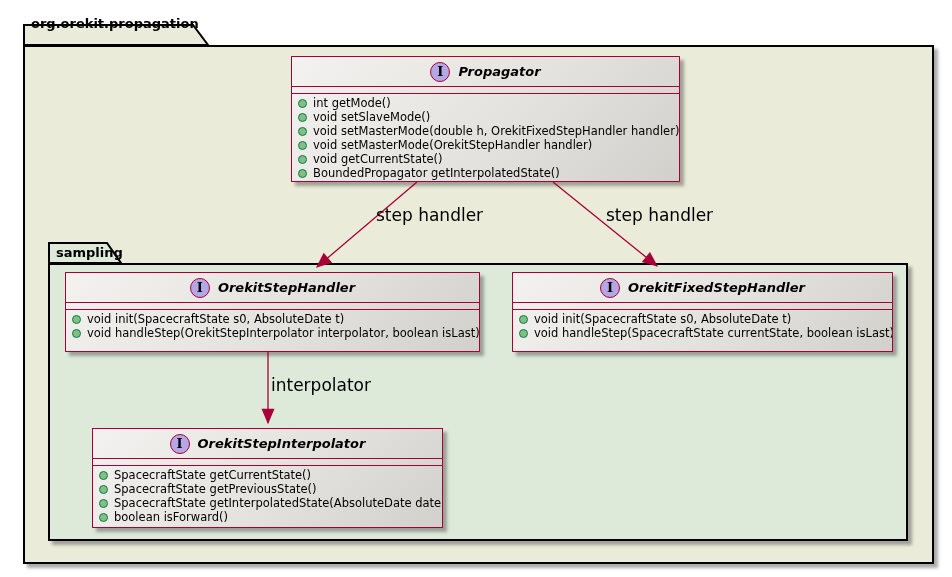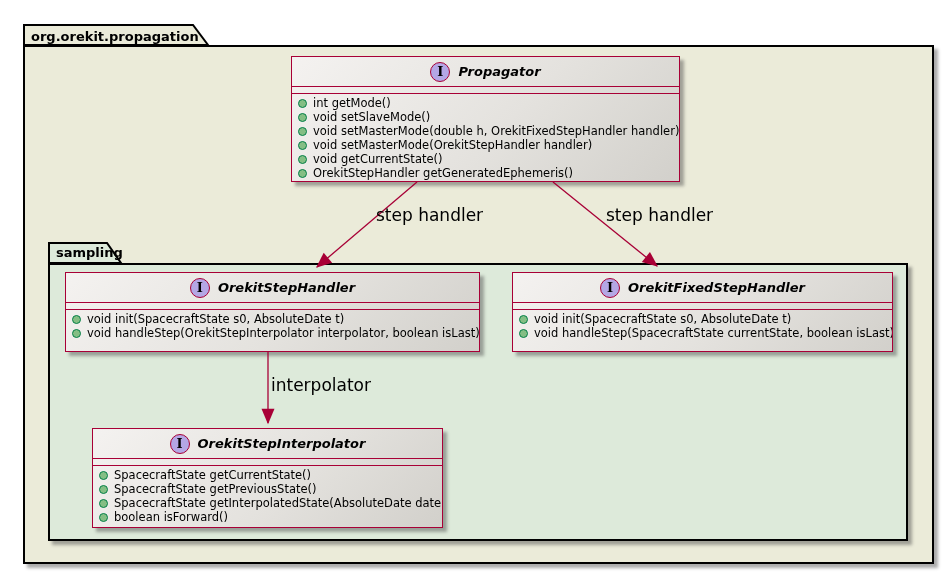--- a/index.html
+++ b/index.html
@@ -55,21 +55,21 @@
 </style>
 </head>
 <body>
 
 <div class="stage">
 
   <div class="pkg-body pkg-outer"></div>
   <svg class="tab outer" style="left:23px;top:24px" width="188" height="22">
     <polygon points="1,1 170,1 185,21 1,21"></polygon>
   </svg>
-  <div class="tab-text" style="left:31px;top:29px">org.orekit.propagation</div>
+  <div class="tab-text" style="left:31px;top:16px">org.orekit.propagation</div>
 
   <div class="pkg-body pkg-sampling"></div>
   <svg class="tab inner" style="left:48px;top:242px" width="80" height="22">
     <polygon points="1,1 59,1 73,21 1,21"></polygon>
   </svg>
   <div class="tab-text" style="left:56px;top:245px">sampling</div>
 
   <div class="uml" style="left:291px;top:56px;width:389px;height:126px">
     <div class="uml-header">
       <span class="iface-circle">I</span>
@@ -92,21 +92,21 @@
       <div class="mline">
         <span class="dot"></span>
         <span class="mtext">void setMasterMode(OrekitStepHandler handler)</span>
         </div>
       <div class="mline">
         <span class="dot"></span>
         <span class="mtext">void getCurrentState()</span>
         </div>
       <div class="mline">
         <span class="dot"></span>
-        <span class="mtext">OrekitStepHandler getGeneratedEphemeris()</span>
+        <span class="mtext">BoundedPropagator getInterpolatedState()</span>
         </div>
     </div>
   </div>
 
   <div class="uml" style="left:65px;top:272px;width:415px;height:80px">
     <div class="uml-header">
       <span class="iface-circle">I</span>
       <span class="uml-title">OrekitStepHandler</span>
     </div>
     <div class="uml-sep"></div>

